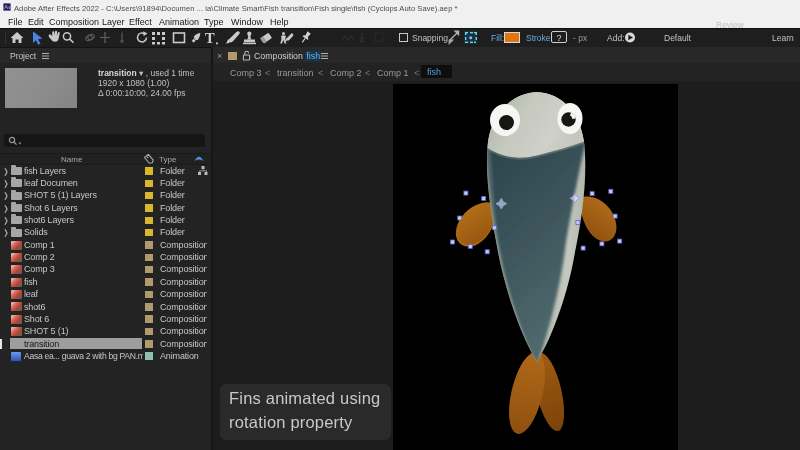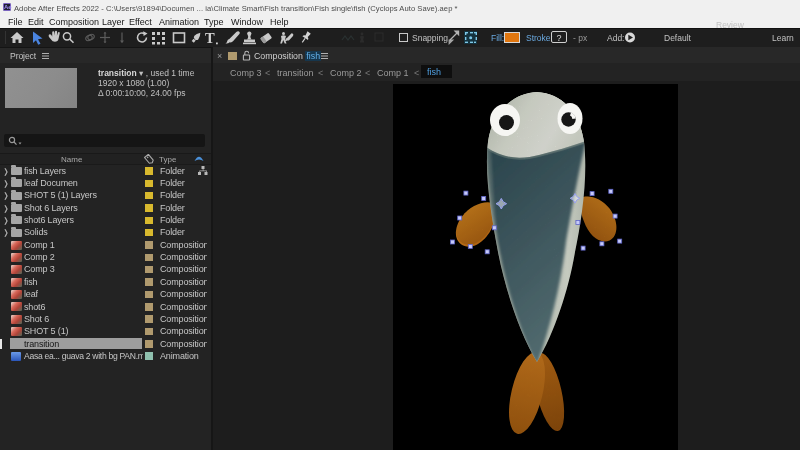--- a/index.html
+++ b/index.html
@@ -458,15 +458,16 @@
         <rect x="197.1" y="107.6" width="4" height="4"></rect>
         <rect x="215.8" y="105.3" width="4" height="4"></rect>
         <rect x="220.1" y="130.1" width="4" height="4"></rect>
         <rect x="182.9" y="136.4" width="4" height="4"></rect>
         <rect x="188.1" y="162.1" width="4" height="4"></rect>
         <rect x="206.9" y="157.8" width="4" height="4"></rect>
         <rect x="224.7" y="155.1" width="4" height="4"></rect>
       </g>
     </svg>
     </div>
+    <div class="abs" id="caption">Fins animated using<br>rotation property</div>
   </div>
 
 </div>
 
 </body></html>

